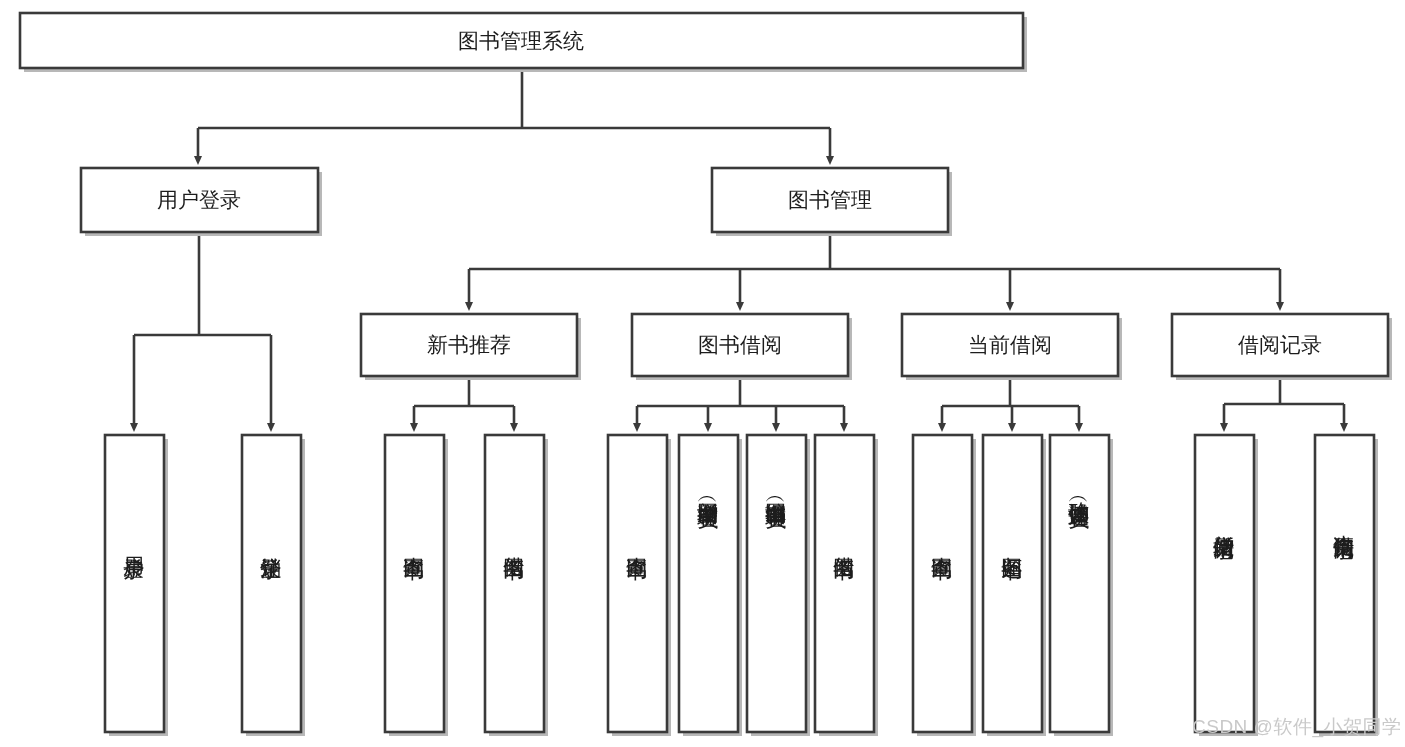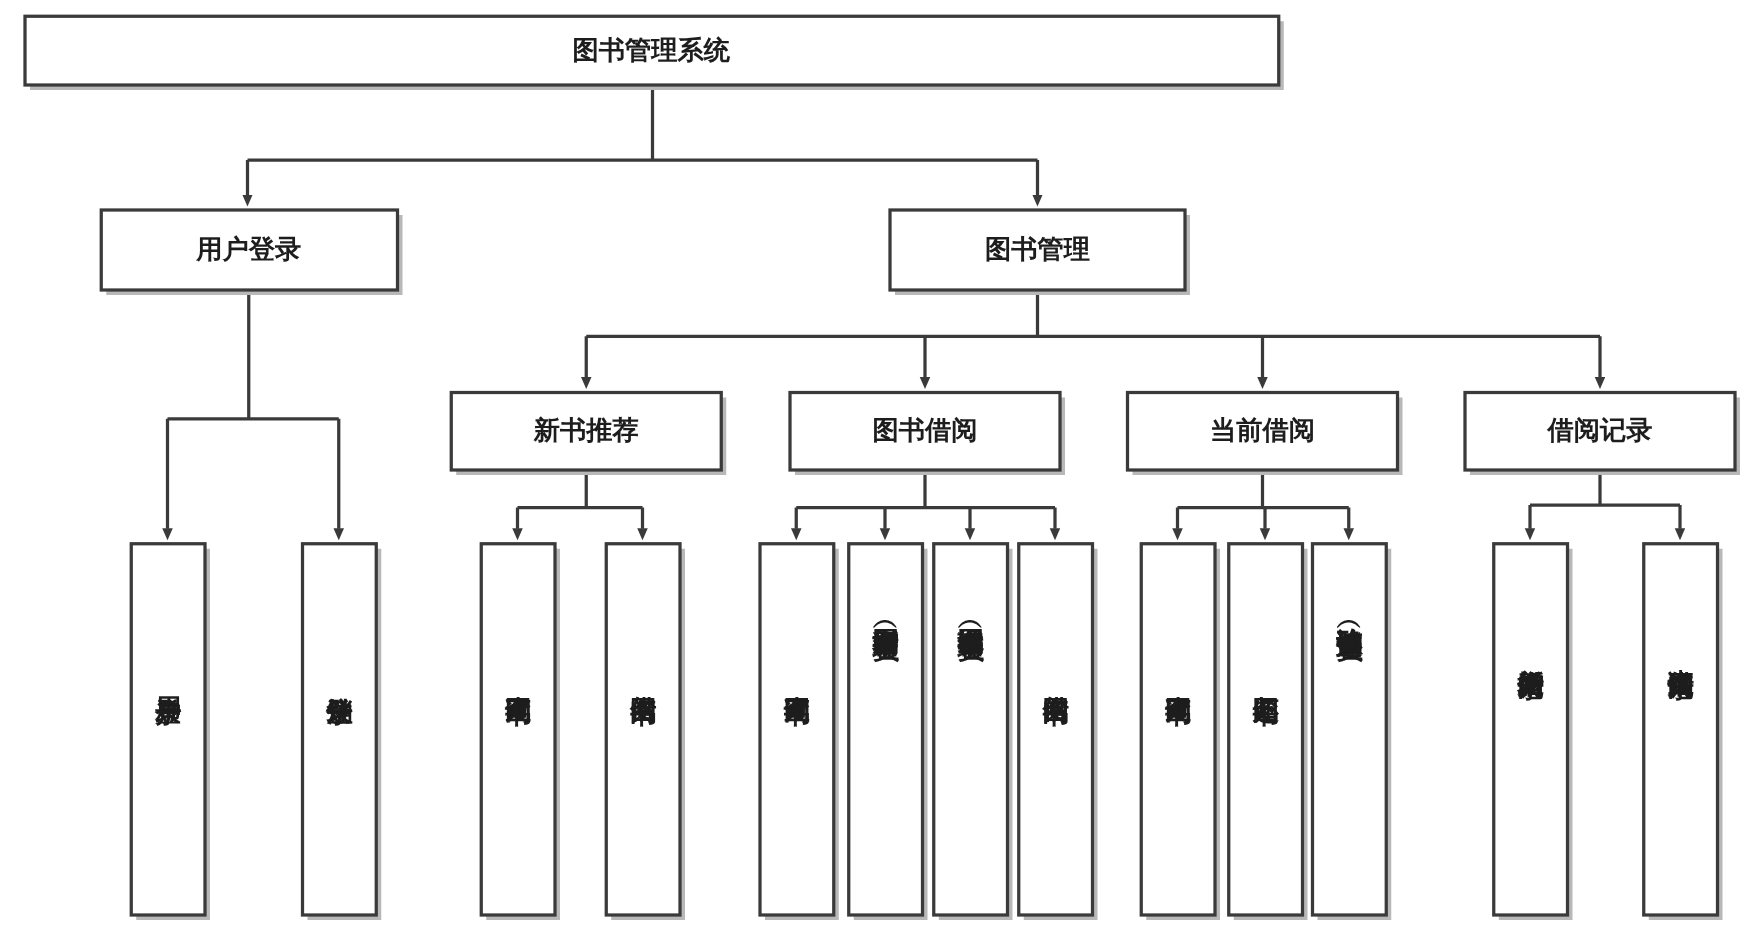--- a/index.html
+++ b/index.html
@@ -11,21 +11,20 @@
     width: 1405px;
     height: 747px;
     font-family: "Liberation Sans", "DejaVu Sans", sans-serif;
     overflow: hidden;
   }
   #diagram-root {
     position: relative;
     width: 1183px;
     height: 747px;
     background: #ffffff;
-    font-weight: bold;
   }
   svg.flow {
     position: absolute;
     left: 0;
     top: 0;
     width: 1405px;
     height: 747px;
   }
   .node-box {
     fill: #ffffff;
@@ -246,14 +245,15 @@
       <div class="node-label-v" style="left: 696.5px; top: 484.5px;">新增图书（管理员）</div>
       <div class="node-label-v" style="left: 764.5px; top: 484.5px;">编辑图书（管理员）</div>
       <div class="node-label-v" style="left: 832.5px; top: 539.5px;">借阅图书</div>
       <div class="node-label-v" style="left: 930.5px; top: 539.5px;">查询图书</div>
       <div class="node-label-v" style="left: 1000.5px; top: 539.5px;">归还图书</div>
       <div class="node-label-v" style="left: 1067.5px; top: 484.5px;">确认归还（管理员）</div>
       <div class="node-label-v" style="left: 1212.5px; top: 517.5px;">新增借阅记录</div>
       <div class="node-label-v" style="left: 1332.5px; top: 517.5px;">查询借阅记录</div>
     </div>
 
+  <div class="watermark" style="left: 1192px; top: 714px;">CSDN @软件_小贺同学</div>
 
 </div>
 
 </body></html>

